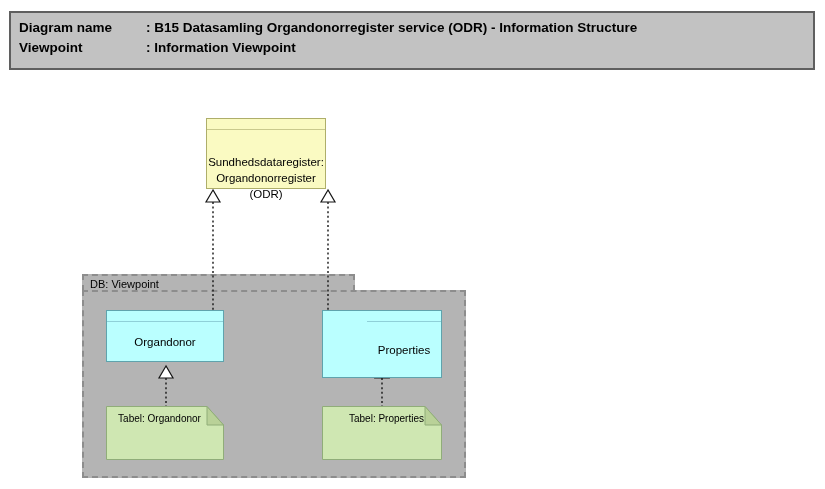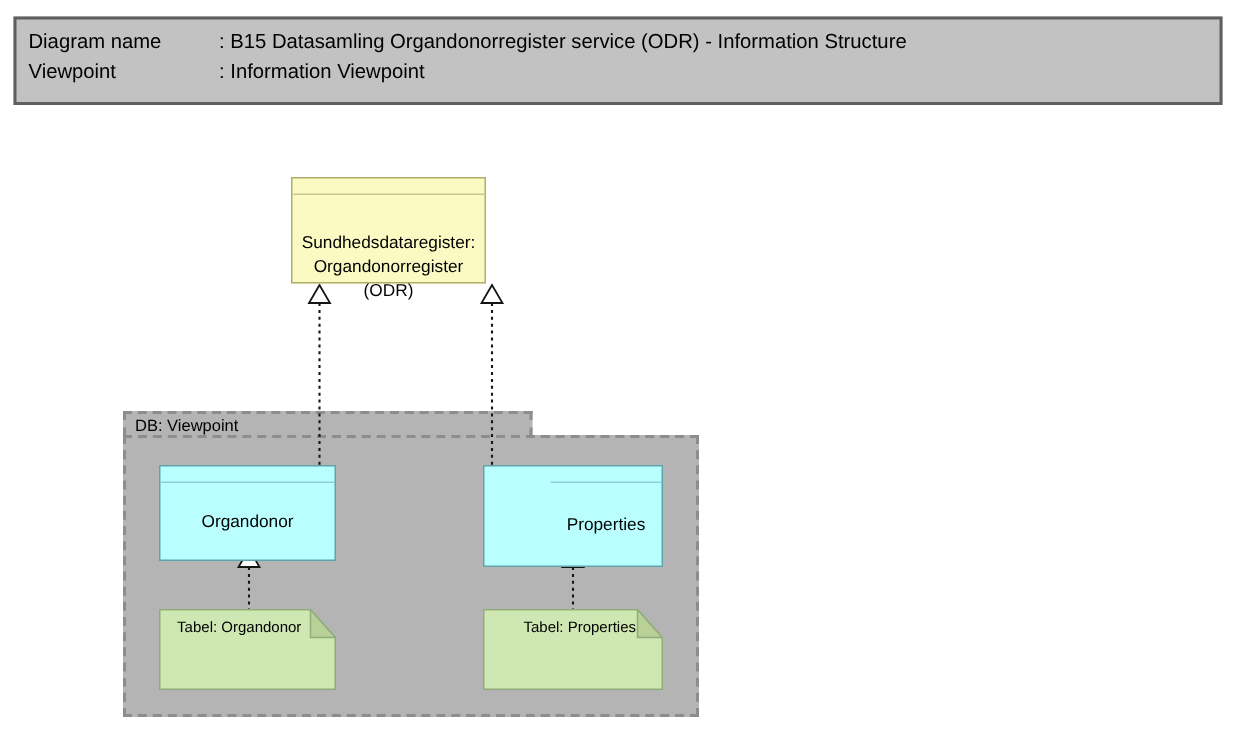--- a/index.html
+++ b/index.html
@@ -5,21 +5,21 @@
   html,body{margin:0;padding:0;background:#ffffff;}
   body{width:825px;height:489px;font-family:"Liberation Sans",sans-serif;color:#000;}
   .canvas{position:relative;width:825px;height:489px;background:#ffffff;overflow:hidden;}
 
   
   .header-box{
     position:absolute;left:9px;top:11px;width:806px;height:59px;
     box-sizing:border-box;background:#c2c2c2;border:2px solid #5f5f5f;
     padding:5px 0 0 8px;z-index:4;
   }
-  .header-row{display:flex;font-weight:normal;font-size:13.5px;line-height:20px;}
+  .header-row{display:flex;font-weight:bold;font-size:13.5px;line-height:20px;}
   .header-label{width:127px;flex:none;}
   .header-value{flex:1;white-space:nowrap;}
 
   
   .group-tab{
     position:absolute;left:82px;top:274px;width:273px;height:17px;
     box-sizing:border-box;background:#b4b4b4;
     border:2px dashed #8d8d8d;border-bottom:none;
     font-size:11px;line-height:13px;padding:2px 0 0 6px;z-index:1;
   }
@@ -87,26 +87,26 @@
     <g>
       <polygon class="rel-head" points="166,366 159,378 173,378"></polygon>
       <line class="rel-line" x1="166" y1="378" x2="166" y2="406"></line>
     </g>
     <g>
       <polygon class="rel-head" points="382,366 375,378 389,378"></polygon>
       <line class="rel-line" x1="382" y1="378" x2="382" y2="406"></line>
     </g>
   </svg>
 
-  <div class="node register" style="left:194px;top:118px;width:130px;height:71px;gap:24px;">
+  <div class="node register" style="left:206px;top:118px;width:120px;height:71px;gap:24px;">
     <div class="node-strip"></div>
     <div class="node-label">Sundhedsdataregister: Organdonorregister (ODR)</div>
   </div>
 
-  <div class="node object" style="left:106px;top:310px;width:118px;height:64px;">
+  <div class="node object" style="left:106px;top:310px;width:118px;height:52px;">
     <div class="node-strip"></div>
     <div class="node-label">Organdonor</div>
   </div>
   <div class="node object" style="left:322px;top:310px;width:120px;height:68px;padding-left:44px;">
     <div class="node-strip"></div>
     <div class="node-label">Properties</div>
   </div>
 
   <div class="note" style="left:106px;top:406px;width:118px;height:54px;">
     <svg width="118" height="54" viewBox="0 0 118 54">

